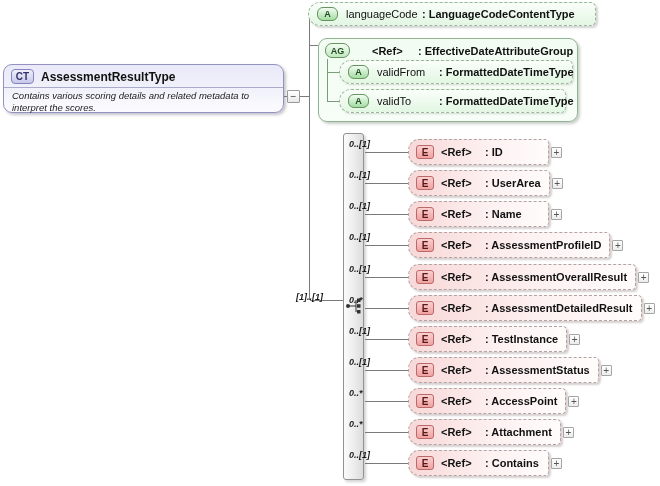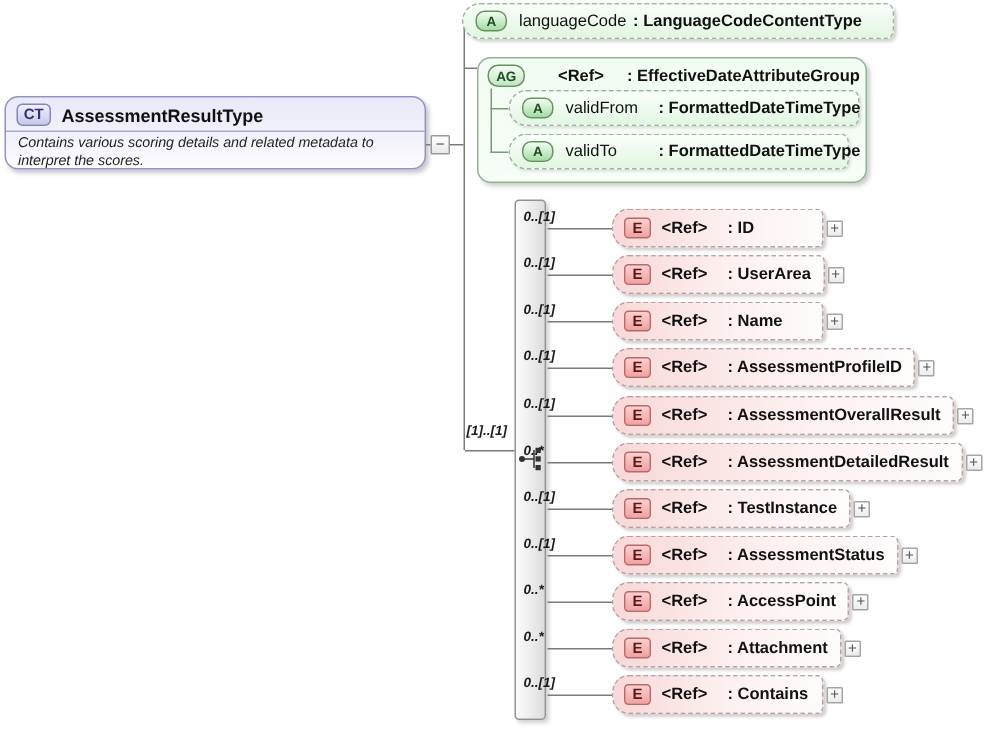--- a/index.html
+++ b/index.html
@@ -49,21 +49,21 @@
   .ag-head .badge{margin-right:22px;}
   .ag-ref{font-size:11px;font-weight:bold;color:#111;display:inline-block;min-width:46px;white-space:pre;}
   .ag-name{font-size:11px;font-weight:bold;color:#111;white-space:pre;}
   .agline{position:absolute;background:#7a9a7a;}
 
   
   .seq-bar{position:absolute;left:343px;top:133px;width:21px;height:347px;box-sizing:border-box;
     border:1px solid #929292;border-radius:3px;
     background:linear-gradient(90deg,#fbfbfb 0%,#ececec 55%,#dcdcdc 100%);
     box-shadow:2px 2px 3px rgba(0,0,0,.18);}
-  .seq-card{position:absolute;left:296px;top:282px;width:42px;text-align:right;
+  .seq-card{position:absolute;left:296px;top:292px;width:42px;
     font-size:9px;font-style:italic;font-weight:bold;color:#1a1a1a;white-space:pre;}
   .seq-icon{position:absolute;left:345px;top:297px;}
 
   
   .el-row{position:absolute;left:365px;height:28px;display:flex;align-items:center;}
   .el-card{position:absolute;left:-16px;top:1px;width:56px;text-align:left;
     font-size:9px;font-style:italic;font-weight:bold;color:#1a1a1a;white-space:pre;}
   .el-line{width:43px;height:1px;background:#7a7a7a;flex:none;}
   .el-box{display:flex;align-items:center;height:26px;box-sizing:border-box;min-width:141px;
     padding:0 8px 0 7px;border:1px dashed #b3a3a3;

